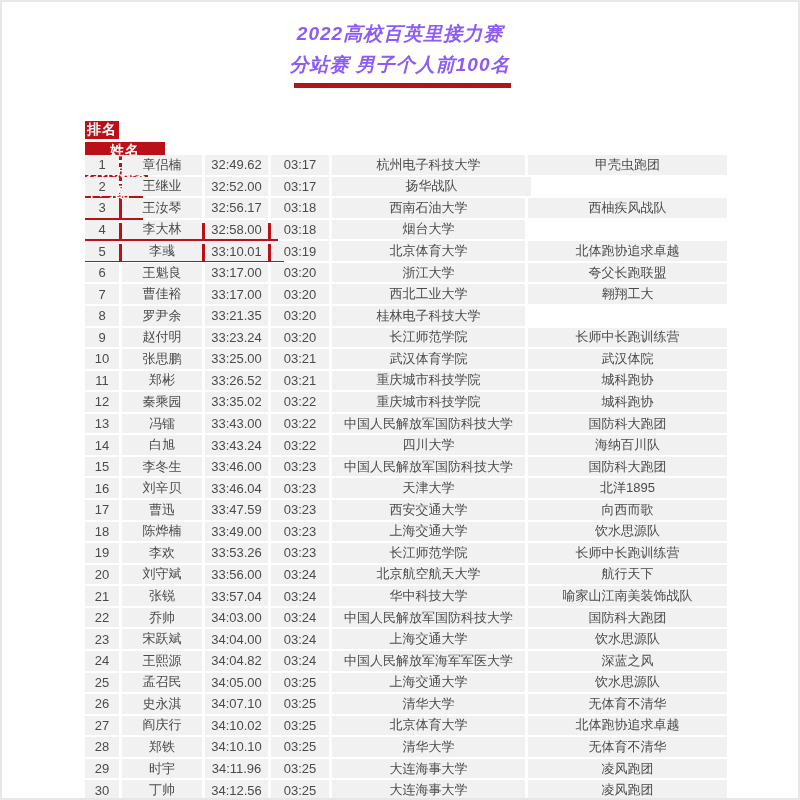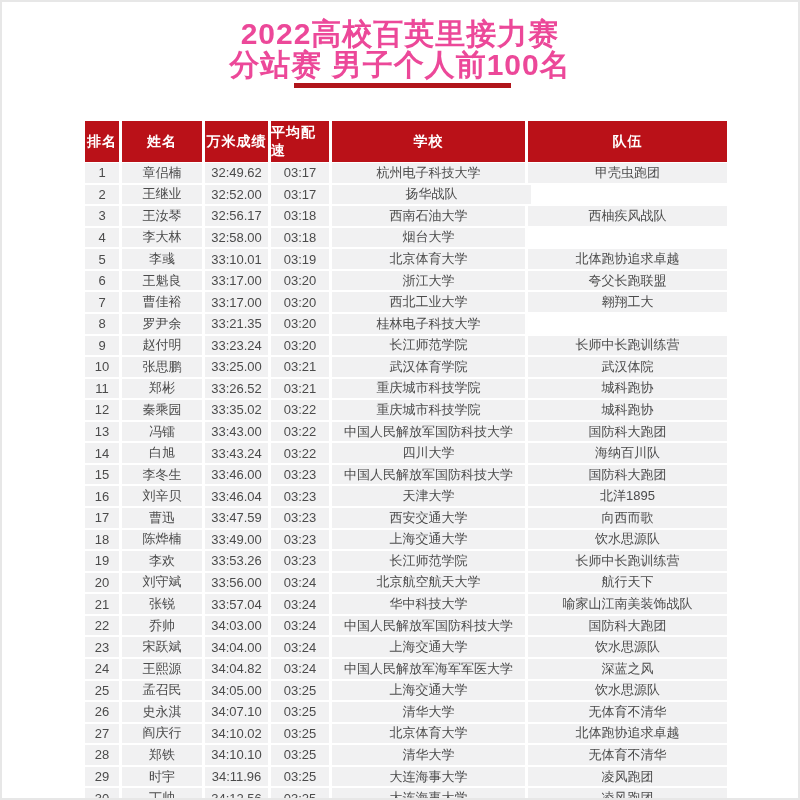--- a/index.html
+++ b/index.html
@@ -17,44 +17,46 @@
     overflow: hidden;
   }
   .title-wrap {
     position: absolute;
     top: 16px;
     left: 0;
     width: 100%;
     text-align: center;
   }
   .title-line {
-    font-size: 30px;
+    font-size: 19px;
     font-weight: bold;
-    color: #ec4899;
+    color: #8b5cf6;
     letter-spacing: 1px;
     line-height: 31px;
+    font-style: italic;
   }
   .title-underline {
     position: absolute;
     top: 81px;
     left: 292px;
     width: 217px;
     height: 5px;
     background: #b0151b;
   }
   .table {
     position: absolute;
     top: 119px;
     left: 83px;
     width: 642px;
   }
   .header-row {
     display: flex;
-    height: 41px;
+    height: 33px;
     gap: 3px;
+    flex-direction: column;
   }
   .header-cell {
     background: #ba1118;
     color: #ffffff;
     font-size: 14px;
     font-weight: bold;
     display: flex;
     align-items: center;
     justify-content: center;
     letter-spacing: 1px;

